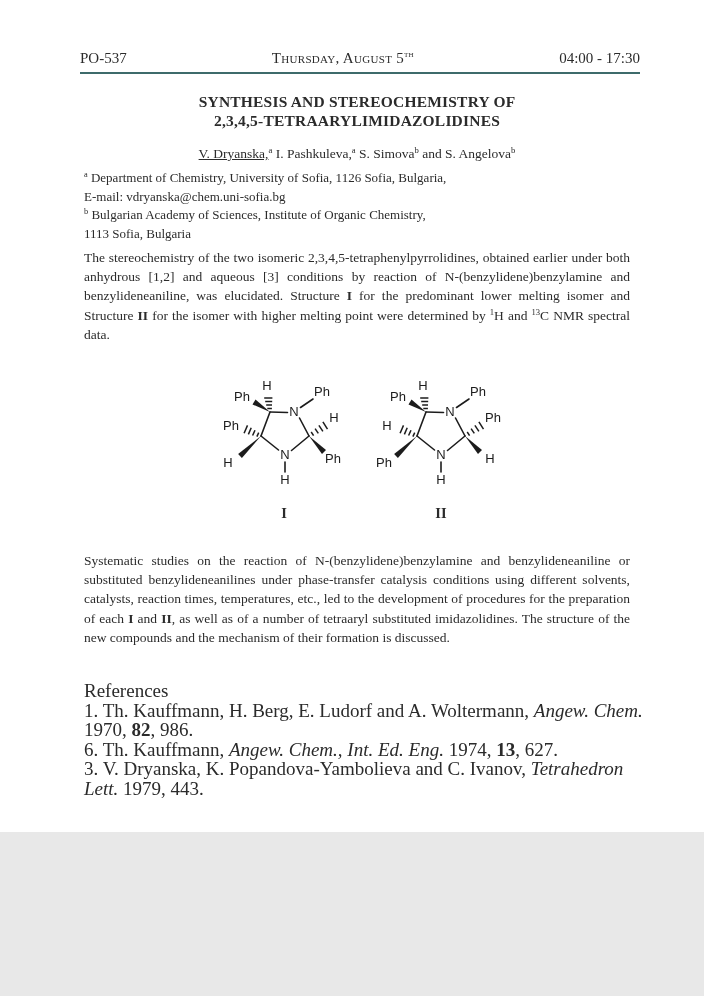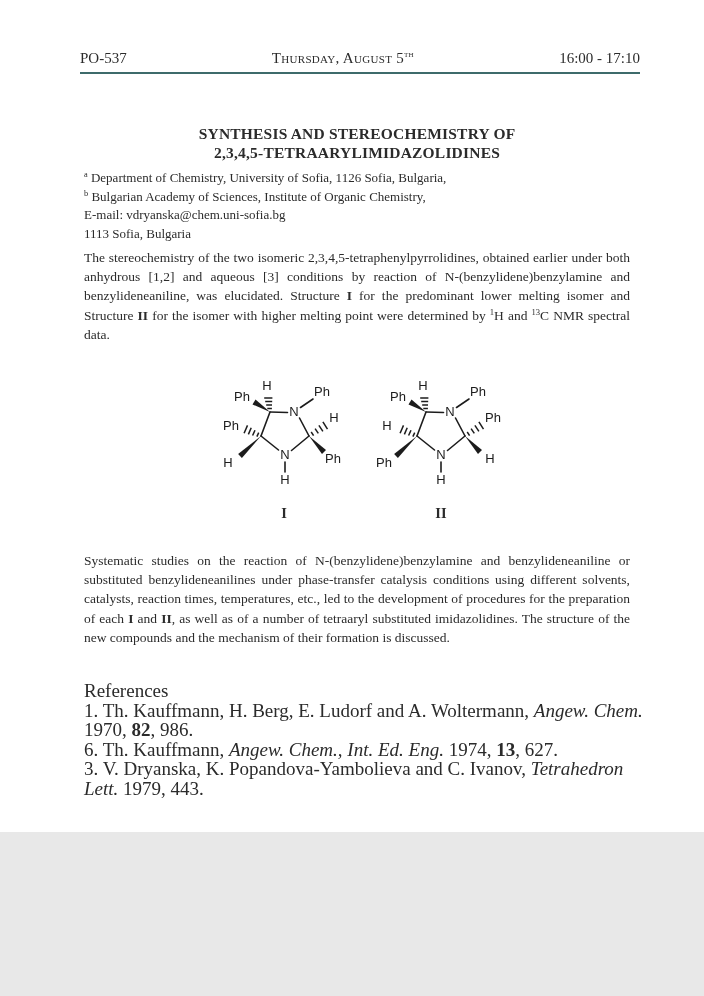--- a/index.html
+++ b/index.html
@@ -16,21 +16,20 @@
     display:flex;justify-content:space-between;align-items:flex-end;
     font-size:15px;
     border-bottom:2.5px solid #3e6b6b;
     padding-bottom:5px;
   }
   .header .date{font-variant:small-caps;letter-spacing:.3px;}
   .title{
     position:absolute;left:84px;top:92px;width:546px;
     text-align:center;font-weight:bold;font-size:15.5px;line-height:19px;
     letter-spacing:.2px;
-    margin-top:32px;
   }
   .authors{
     position:absolute;left:84px;top:146px;width:546px;
     text-align:center;font-size:13.5px;
   }
   .affiliations{
     position:absolute;left:84px;top:169px;width:546px;
     text-align:left;font-size:13px;line-height:18.5px;
   }
   .para{
@@ -65,33 +64,34 @@
   .wedge{fill:#1c1c1c;stroke:none;}
 </style>
 </head>
 <body>
 
 <div class="page">
 
   <div class="header">
     <span>PO-537</span>
     <span class="date"><span>Thursday, August 5</span><span class="sup">th</span></span>
-    <span>16:00 - 17:10</span>
+    <span>04:00 - 17:30</span>
   </div>
 
   <div class="title">
     <div>SYNTHESIS AND STEREOCHEMISTRY OF</div>
     <div>2,3,4,5-TETRAARYLIMIDAZOLIDINES</div>
   </div>
 
+  <div class="authors"><span style="text-decoration: underline;">V. Dryanska,</span><span class="sup">a</span><span> I. Pashkuleva,</span><span class="sup">a</span><span> S. Simova</span><span class="sup">b</span><span> and S. Angelova</span><span class="sup">b</span></div>
 
   <div class="affiliations">
     <div><span class="sup">a</span><span> Department of Chemistry, University of Sofia, 1126 Sofia, Bulgaria,</span></div>
+    <div><span>E-mail: vdryanska@chem.uni-sofia.bg</span></div>
     <div><span class="sup">b</span><span> Bulgarian Academy of Sciences, Institute of Organic Chemistry,</span></div>
-    <div><span>E-mail: vdryanska@chem.uni-sofia.bg</span></div>
     <div><span>1113 Sofia, Bulgaria</span></div>
   </div>
 
   <div class="para para1"><span>The stereochemistry of the two isomeric 2,3,4,5-tetraphenylpyrrolidines, obtained earlier under both anhydrous [1,2] and aqueous [3] conditions by reaction of N-(benzylidene)benzylamine and benzylideneaniline, was elucidated. Structure </span><span style="font-weight: bold;">I</span><span> for the predominant lower melting isomer and Structure </span><span style="font-weight: bold;">II</span><span> for the isomer with higher melting point were determined by </span><span class="sup">1</span><span>H and </span><span class="sup">13</span><span>C NMR spectral data.</span></div>
 
   <div class="figure">
 
     <svg class="svg-I" width="160" height="125" viewBox="0 0 160 125">
 
       <g>

